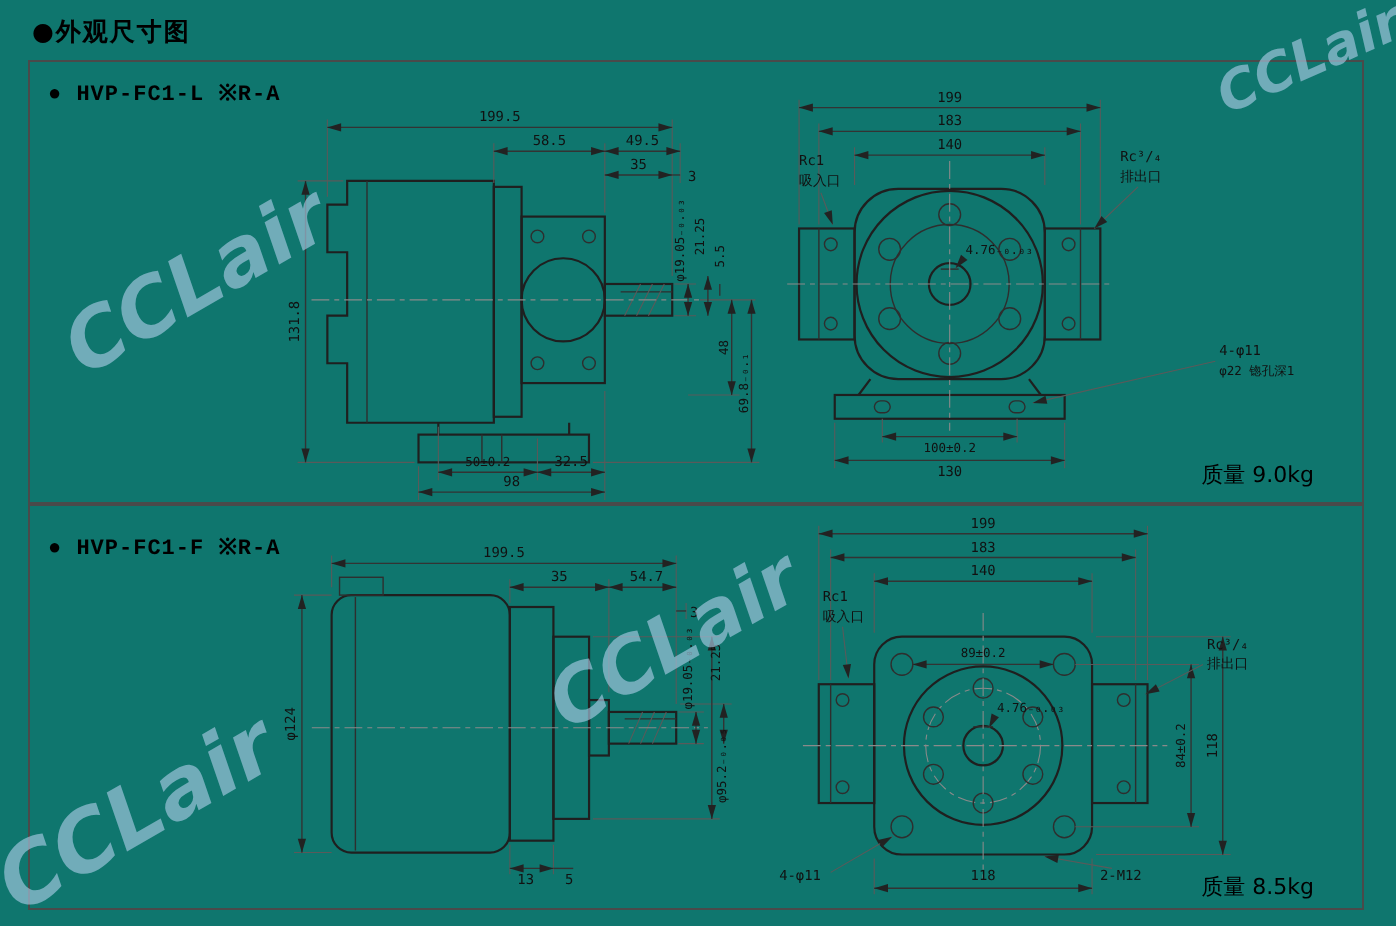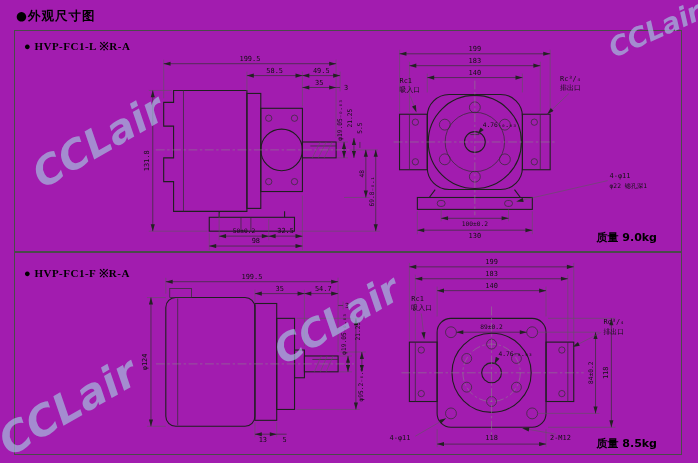--- a/index.html
+++ b/index.html
@@ -1,25 +1,25 @@
 <!DOCTYPE html>
 <html><head>
 <meta charset="utf-8">
 <style>
   html,body { margin:0; padding:0; background:#ffffff; }
-  .page { position:relative; width:698px; height:463px; background:#a21caf; overflow:hidden;
+  .page { position:relative; width:698px; height:463px; background:#0f766e; overflow:hidden;
           font-family:"DejaVu Sans","Liberation Sans",sans-serif; color:#000; }
   .page-title { position:absolute; left:16px; top:8px; font-size:12.5px; font-weight:bold; letter-spacing:1px; }
   .box { position:absolute; left:14px; width:668px; border:1px solid #4a4a4a; box-sizing:border-box; background:transparent; }
   .box1 { top:30px; height:222px; }
   .box2 { top:252px; height:203px; }
   .model-label { position:absolute; left:9px; top:7px; font-size:11px; font-weight:bold;
-                 font-family:Liberation Serif, serif; letter-spacing:0.5px; }
+                 font-family:Liberation Mono, monospace; letter-spacing:0.5px; }
   .box2 .model-label { top:12px;text-align:center; }
-  .mass { position:absolute; right:24px; bottom:6px; font-size:11px; font-weight:bold; }
+  .mass { position:absolute; right:24px; bottom:6px; font-size:11px; font-weight:normal; }
   .box2 .mass { bottom:3px; }
   .wm { position:absolute; font-weight:bold; font-style:italic; opacity:0.65; z-index:4;
         pointer-events:none; font-family:"DejaVu Sans","Liberation Sans",sans-serif; }
   .wm1 { left:606px; top:14px; font-size:27px; transform:rotate(-24deg); }
   .wm2 { left:26px;  top:118px; font-size:40px; transform:rotate(-30deg); }
   .wm3 { left:268px; top:298px; font-size:38px; transform:rotate(-30deg); }
   .wm4 { left:-8px;  top:382px; font-size:42px; transform:rotate(-30deg); }
   svg { position:absolute; left:0; top:0; display:block; }
   .ol  { fill:none; stroke:#1f1f1f; stroke-width:1.1; }
   .ol2 { fill:none; stroke:#2e2e2e; stroke-width:0.7; }

